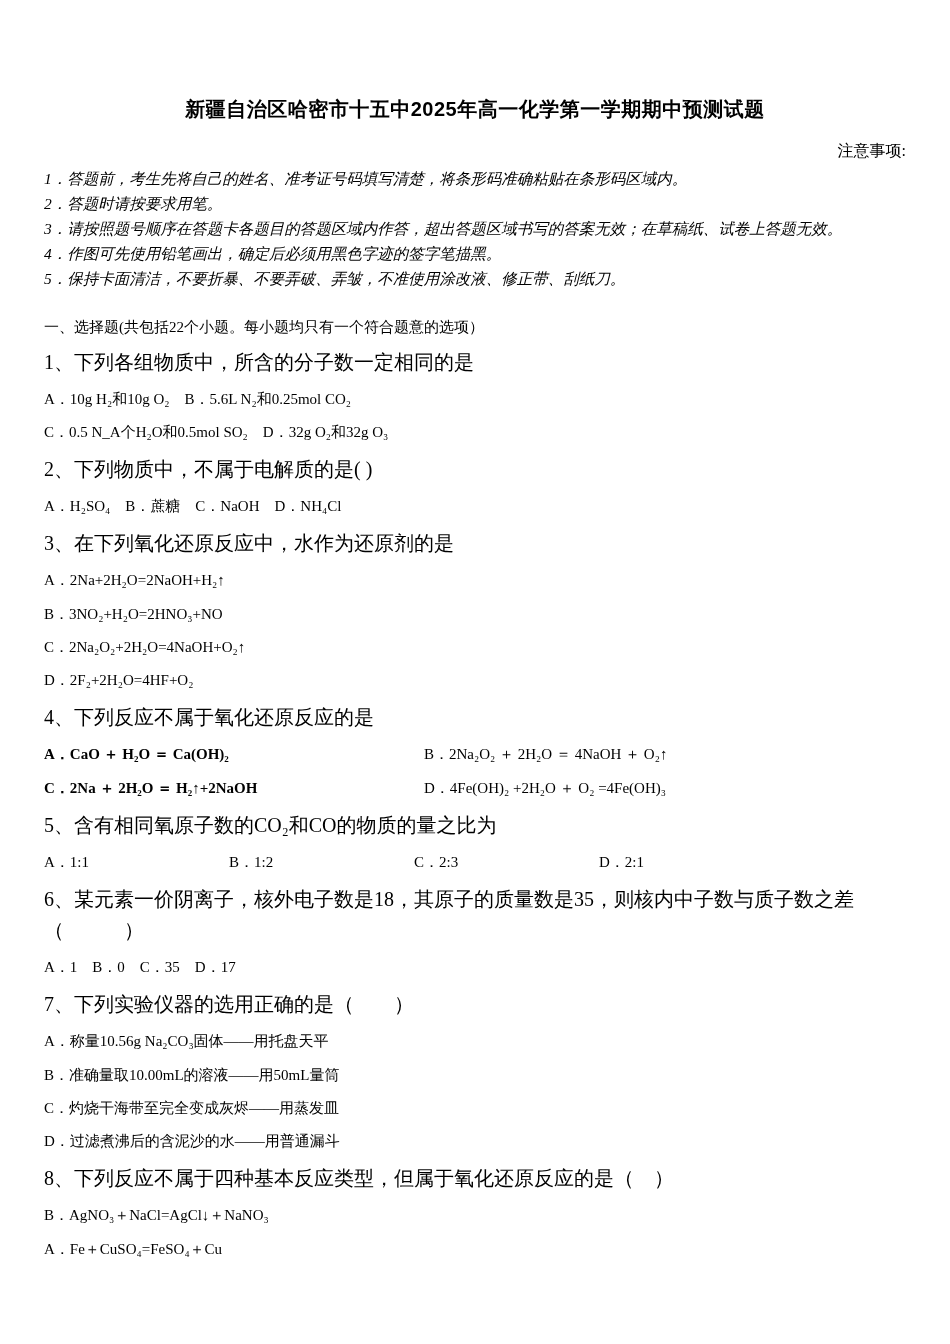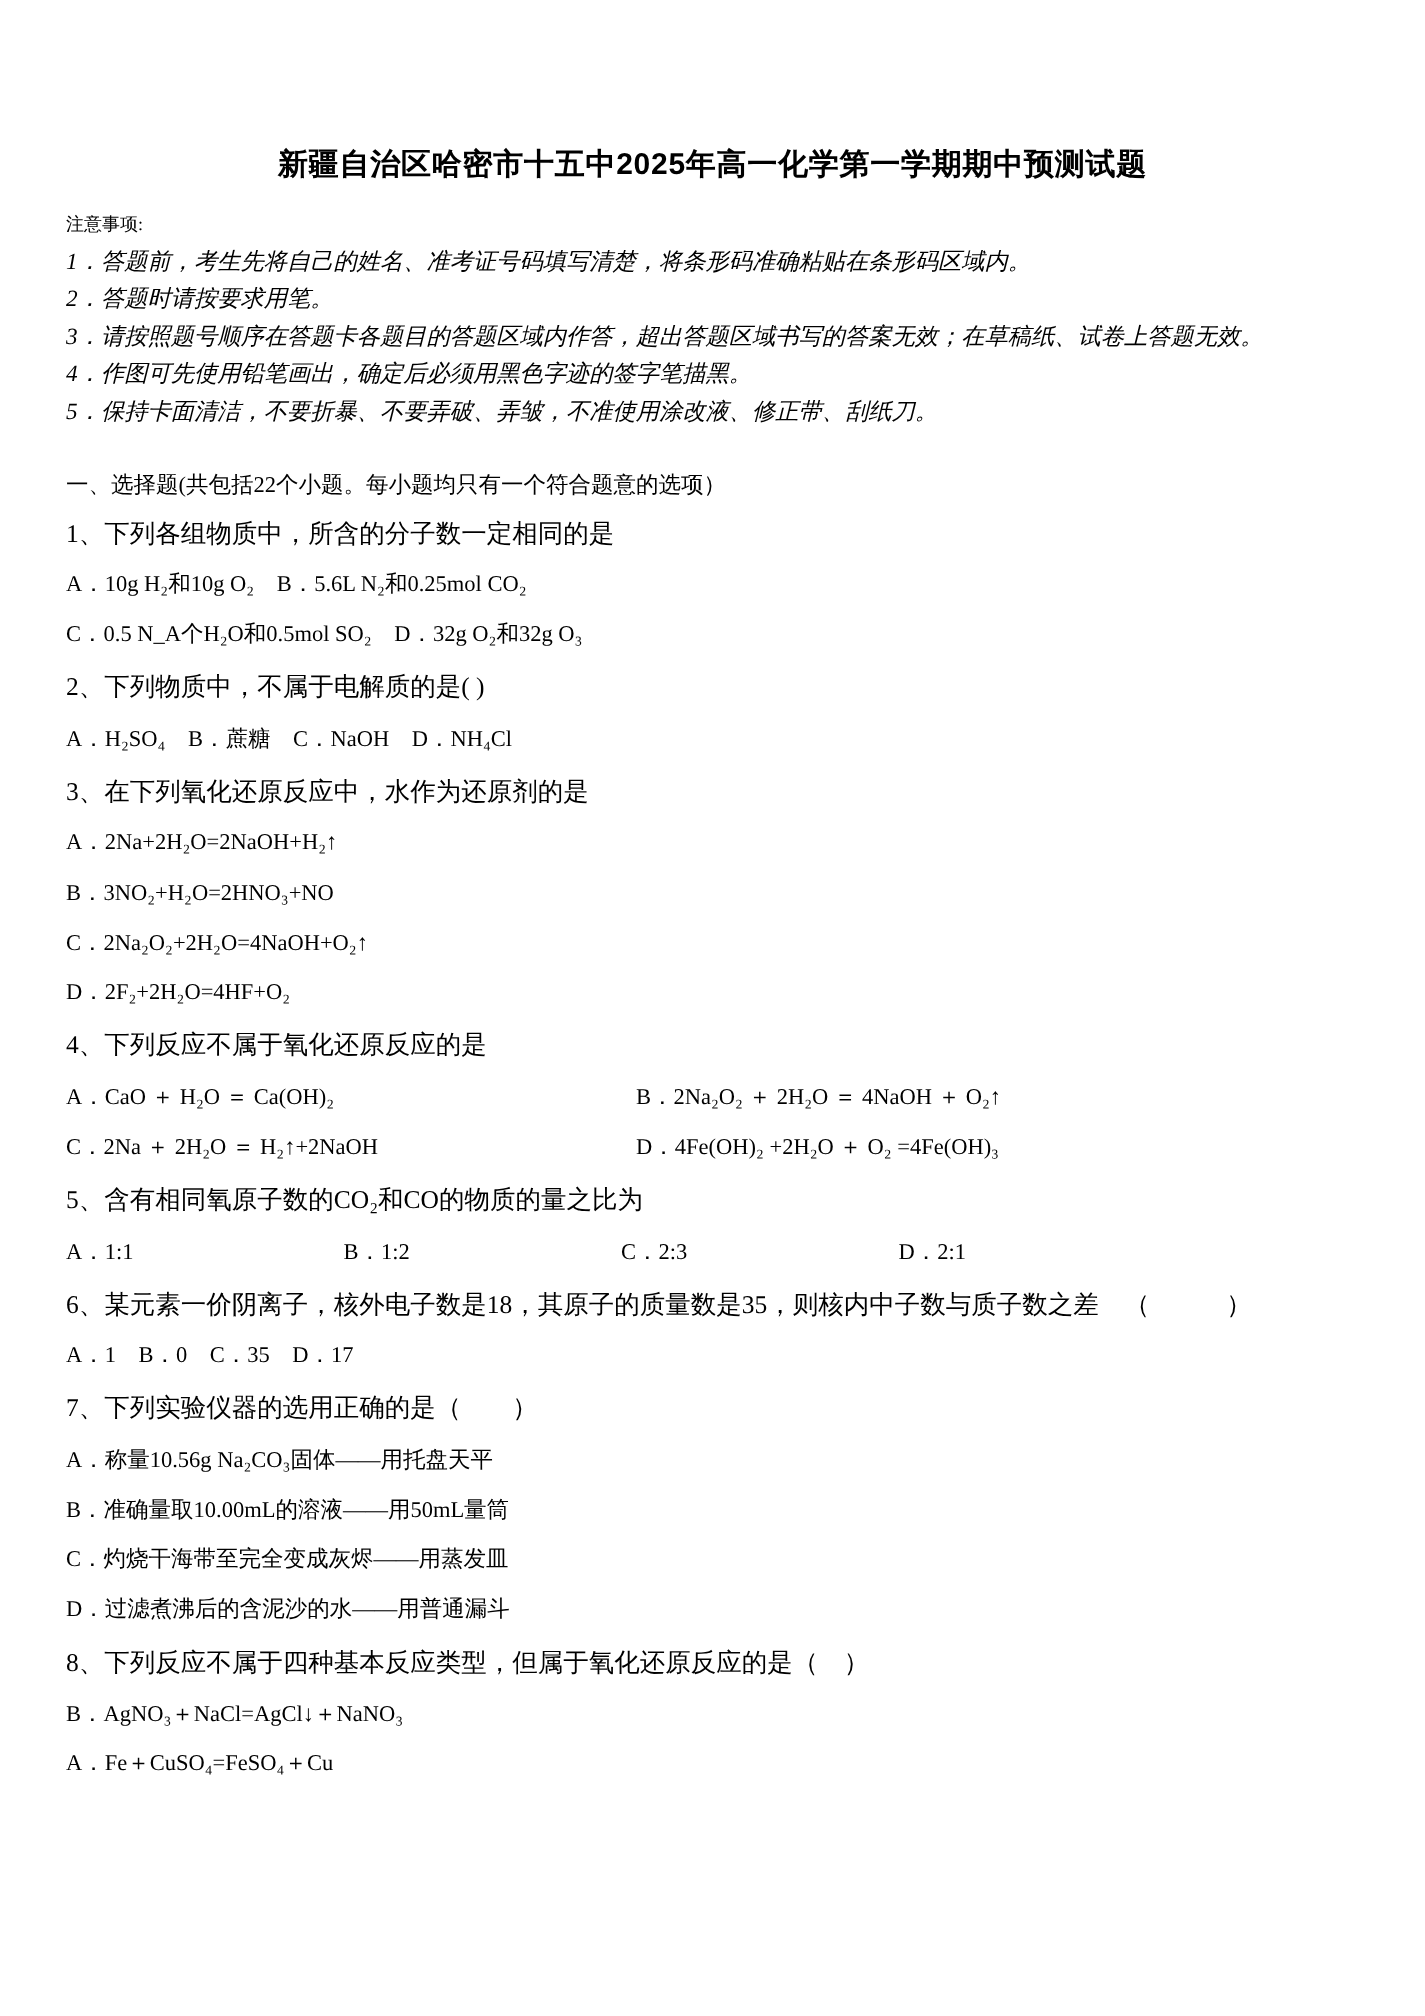--- a/index.html
+++ b/index.html
@@ -22,65 +22,66 @@
   }
   .doc-title {
     text-align: center;
     font-family: "Liberation Sans", sans-serif;
     font-weight: bold;
     font-size: 20px;
     letter-spacing: 0.5px;
     margin: 0 0 18px 0;
   }
   .notice-heading {
-    font-size: 12px;
+    font-size: 16px;
     margin: 6px 0 4px 0;
     font-family: Liberation Serif, serif;
+    text-align: right;
   }
   .notice-list {
     margin: 0 0 0 0;
     padding: 0;
     list-style: none;
   }
   .notice-list li {
     font-size: 15.5px;
     line-height: 1.62;
     margin: 0;
     font-style: italic;
   }
   .section-heading {
     font-size: 15px;
     margin: 26px 0 8px 0;
   }
   .q {
     margin: 0 0 2px 0;
   }
   .q-stem {
-    font-size: 17px;
+    font-size: 20px;
     line-height: 1.55;
     margin: 10px 0 6px 0;
   }
   .opt-line {
     font-size: 15px;
     line-height: 1.55;
     margin: 10px 0 6px 0;
     font-family: "Liberation Serif", serif;
   }
   .opt-bold {
     font-weight: normal;
   }
   .opt-grid2 {
     display: flex;
     margin: 10px 0 6px 0;
   }
   .opt-grid2 > span {
     font-size: 15px;
     line-height: 1.55;
   }
-  .col-a { width: 380px; flex: 0 0 380px; }
+  .col-a { width: 380px; flex: 0 0 380px; font-weight: bold; }
   .col-b { flex: 1 1 auto; }
   .opt-grid4 {
     display: flex;
     margin: 10px 0 6px 0;
   }
   .opt-grid4 > span {
     font-size: 15px;
     line-height: 1.55;
     flex: 0 0 185px;
   }

